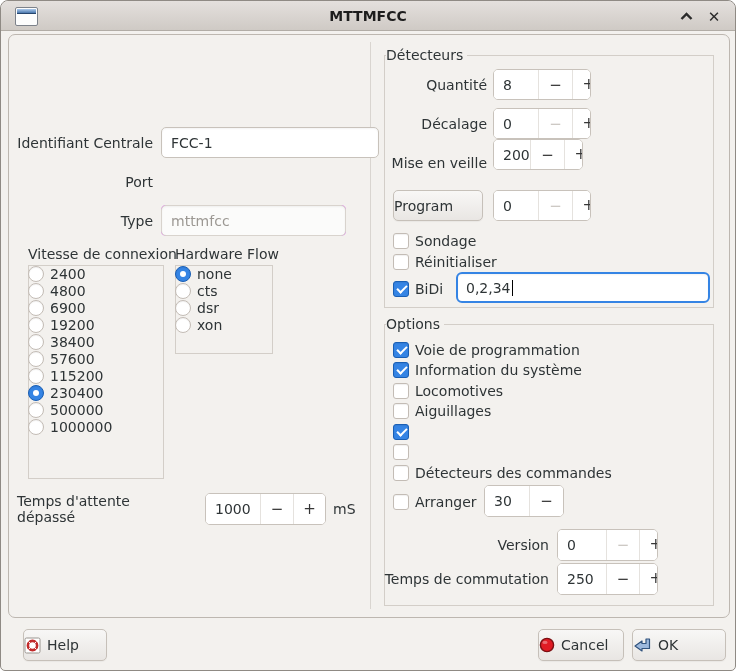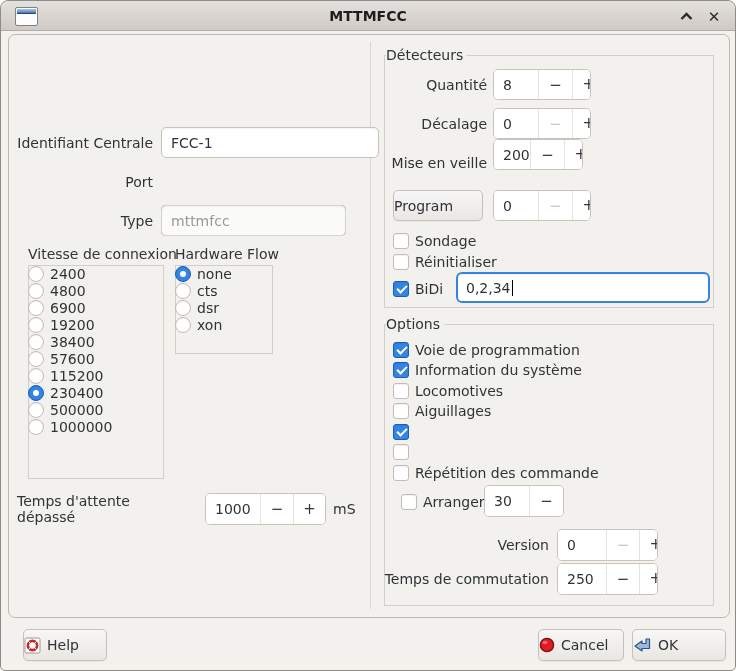--- a/index.html
+++ b/index.html
@@ -313,24 +313,24 @@
     <span>Aiguillages</span>
   </div>
   <div class="crow" style="left:392px;top:422px">
     <span class="check on"></span>
   </div>
   <div class="crow" style="left:392px;top:442px">
     <span class="check"></span>
   </div>
   <div class="crow" style="left:392px;top:463px">
     <span class="check"></span>
-    <span>Répétition des commande</span>
-  </div>
-
-  <div class="crow" style="left:400px;top:492px">
+    <span>Détecteurs des commandes</span>
+  </div>
+
+  <div class="crow" style="left:392px;top:492px">
     <span class="check"></span>
     <span>Arranger</span>
   </div>
   <div class="spin" style="left:483px;top:484px;width:80px;height:32px">
     <span class="val">30</span>
     <span class="sbtn minus w34"></span>
   </div>
 
   <div class="lbl r" style="left:390px;top:528px;width:158px;height:32px">Version</div>
   <div class="spin" style="left:556px;top:528px;width:101px;height:32px">

